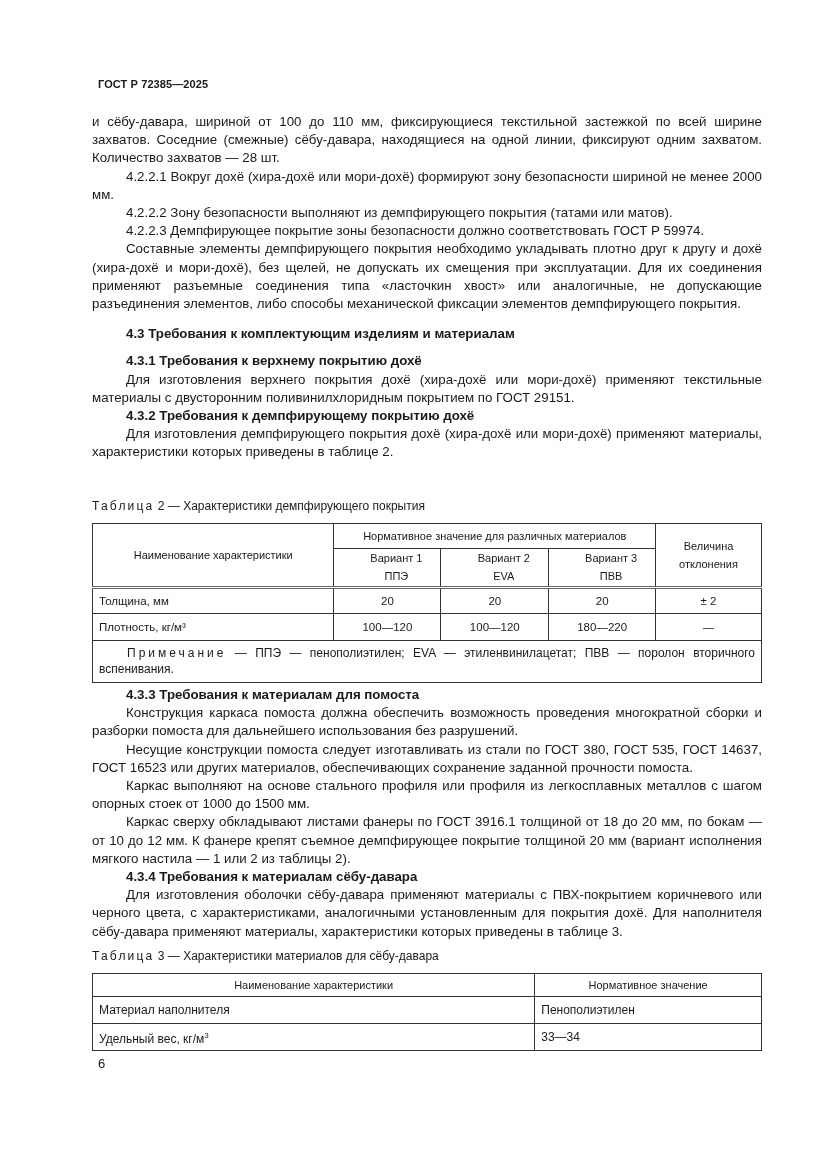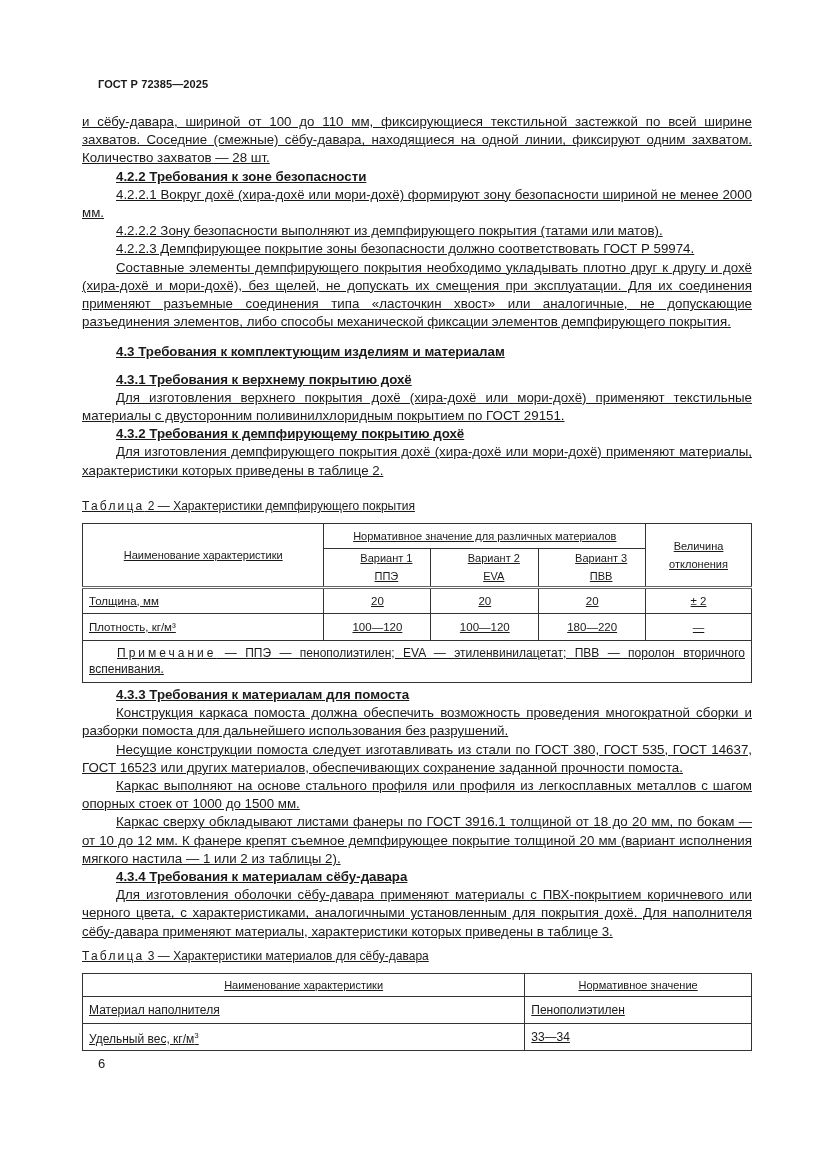--- a/index.html
+++ b/index.html
@@ -1,19 +1,19 @@
 <!DOCTYPE html>
 <html><head>
 <meta charset="utf-8">
 <style>
   html, body { margin: 0; padding: 0; background: #ffffff; }
   body { width: 827px; height: 1169px; position: relative; overflow: hidden;
          font-family: "Liberation Sans", sans-serif; color: #1a1a1a; }
   .header { position: absolute; left: 98px; top: 78px; font-weight: bold; font-size: 11px; letter-spacing: 0.1px; }
-  .body-text { position: absolute; left: 82px; width: 670px; font-size: 13.3px; line-height: 18.2px; text-align: justify; text-decoration: underline; }
+  .body-text { position: absolute; left: 92px; width: 670px; font-size: 13.3px; line-height: 18.2px; text-align: justify; }
   .p { margin: 0; text-indent: 34px; text-align: justify; text-align-last: left; }
   .p.noindent { text-indent: 0; }
   .h { margin: 0; font-weight: bold; text-indent: 34px; }
   .gap-s { height: 9px; }
   .gap-m { height: 12px; }
   .caption { font-size: 12px; margin: 0; }
   .caption .spaced { letter-spacing: 2.2px; }
   table { border-collapse: collapse; width: 670px; font-size: 11.5px; }
   td, th { border: 1.5px solid #333; padding: 0 6px; font-weight: normal; }
   .t2 td.c, .t2 th { text-align: center; }
@@ -28,21 +28,20 @@
   .pagenum { position: absolute; left: 98px; top: 1056px; font-size: 13px; }
   sup { font-size: 8px; }
 </style>
 </head>
 <body>
 
 <div class="header">ГОСТ Р 72385—2025</div>
 
 <div class="body-text" style="top:113px;">
   <p class="p noindent">и сёбу-давара, шириной от 100 до 110 мм, фиксирующиеся текстильной застежкой по всей ширине захватов. Соседние (смежные) сёбу-давара, находящиеся на одной линии, фиксируют одним захватом. Количество захватов — 28 шт.</p>
-  <p class="h">4.2.2 Требования к зоне безопасности</p>
   <p class="p">4.2.2.1 Вокруг дохё (хира-дохё или мори-дохё) формируют зону безопасности шириной не менее 2000 мм.</p>
   <p class="p">4.2.2.2 Зону безопасности выполняют из демпфирующего покрытия (татами или матов).</p>
   <p class="p">4.2.2.3 Демпфирующее покрытие зоны безопасности должно соответствовать ГОСТ Р 59974.</p>
   <p class="p">Составные элементы демпфирующего покрытия необходимо укладывать плотно друг к другу и дохё (хира-дохё и мори-дохё), без щелей, не допускать их смещения при эксплуатации. Для их соединения применяют разъемные соединения типа «ласточкин хвост» или аналогичные, не допускающие разъединения элементов, либо способы механической фиксации элементов демпфирующего покрытия.</p>
   <div class="gap-m"></div>
   <p class="h">4.3 Требования к комплектующим изделиям и материалам</p>
   <div class="gap-s"></div>
   <p class="h">4.3.1 Требования к верхнему покрытию дохё</p>
   <p class="p">Для изготовления верхнего покрытия дохё (хира-дохё или мори-дохё) применяют текстильные материалы с двусторонним поливинилхлоридным покрытием по ГОСТ 29151.</p>
   <p class="h">4.3.2 Требования к демпфирующему покрытию дохё</p>

